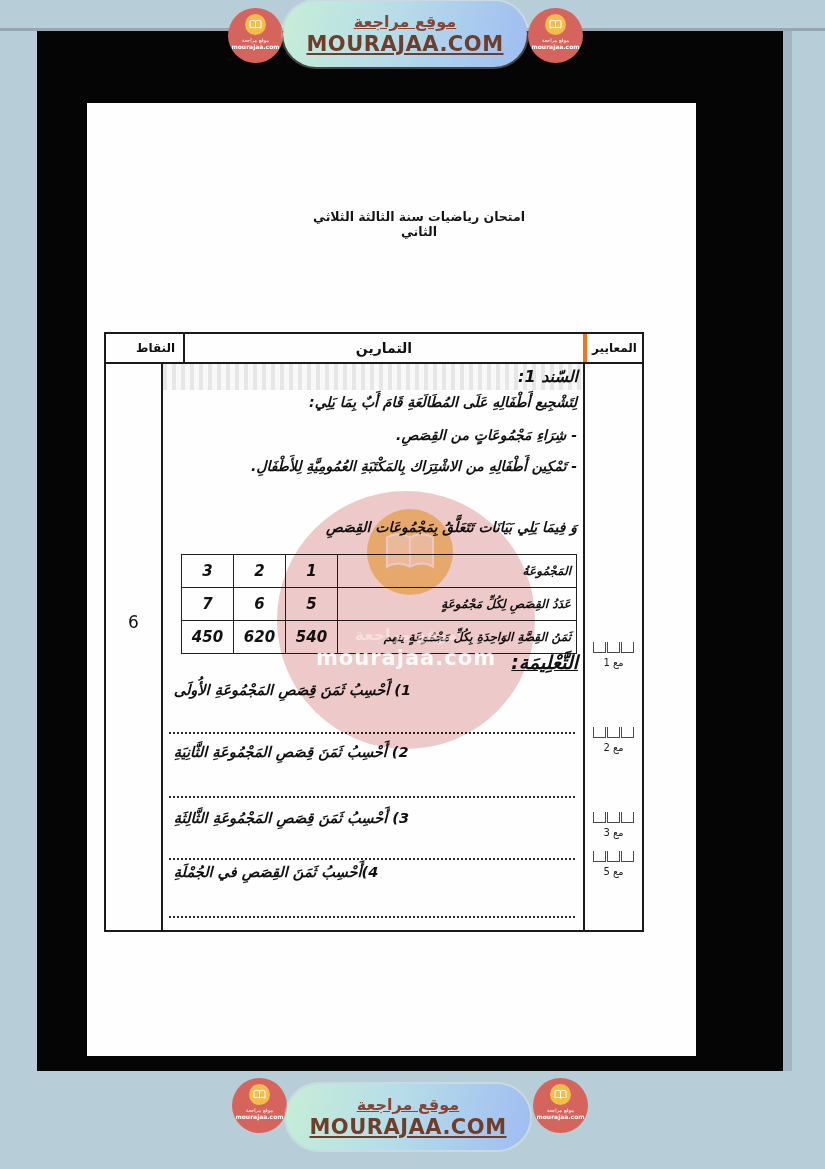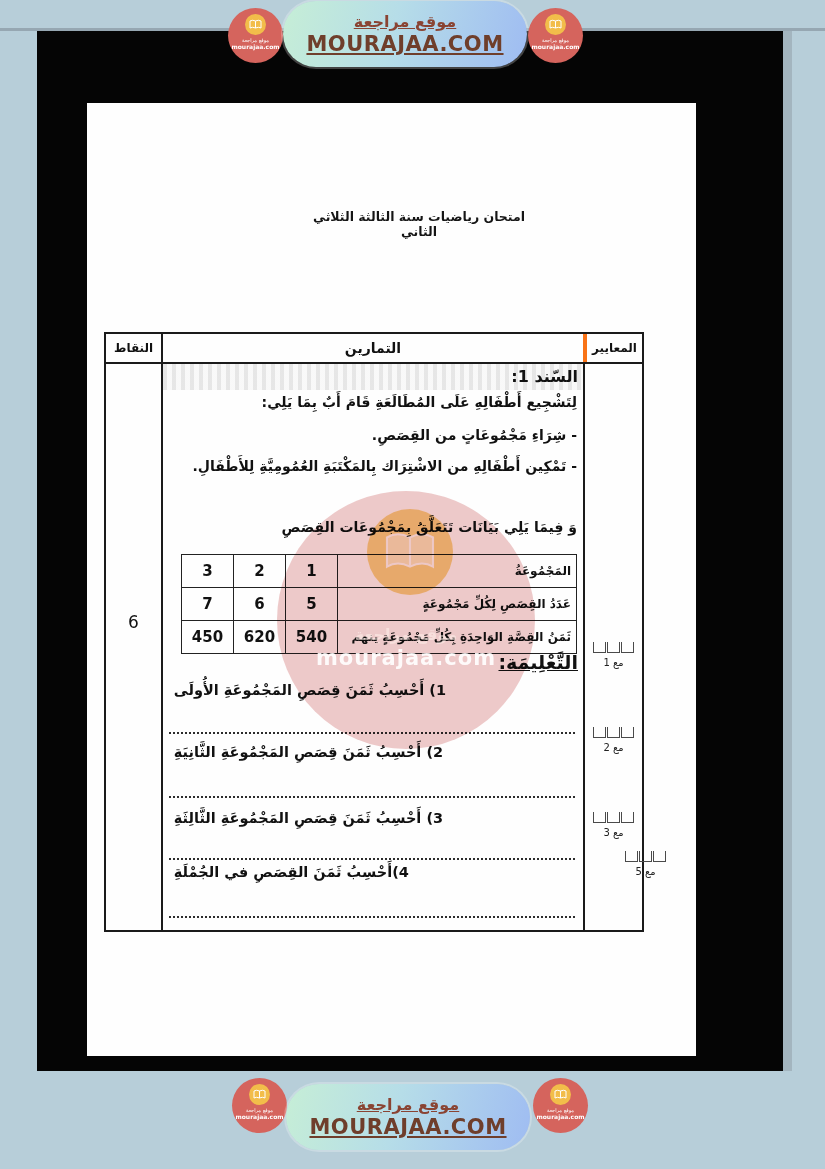--- a/index.html
+++ b/index.html
@@ -26,29 +26,29 @@
                display:flex;align-items:center;justify-content:center;}
   .logo-ar{font-size:5px;color:#ffffff;margin-top:3px;direction:rtl;line-height:5px;}
   .logo-domain{font-size:6px;color:#ffffff;font-weight:bold;line-height:7px;}
 
   
   .doc-title{position:absolute;left:209px;top:106px;width:246px;text-align:center;
              font-size:12.5px;font-weight:bold;color:#151515;direction:rtl;}
 
   
   .exam-table{position:absolute;left:17px;top:229px;width:536px;height:596px;border:2px solid #1a1a1a;}
-  .ht-row{display:grid;grid-template-columns:57px 1fr 59px;height:28px;border-bottom:2px solid #1a1a1a;}
+  .ht-row{display:grid;grid-template-columns:57px 1fr 59px;height:28px;border-bottom:2px solid #1a1a1a;padding-left:22px;}
   .ht-cell{display:flex;align-items:center;justify-content:center;font-weight:bold;direction:rtl;color:#111;}
   .ht-points{font-size:12px;border-right:2px solid #1a1a1a;}
   .ht-ex{font-size:14px;}
   .ht-criteria{font-size:12px;border-left:4px solid #f97316;}
   .body-row{display:grid;grid-template-columns:57px 1fr 59px;height:566px;}
   .points-cell{position:relative;border-right:2px solid #1a1a1a;}
   .points-val{position:absolute;top:248px;left:0;width:100%;text-align:center;font-size:17px;color:#111;}
-  .ex-cell{position:relative;direction:rtl;color:#111;}
+  .ex-cell{position:relative;direction:rtl;color:#111;font-style:italic;}
   .crit-cell{position:relative;border-left:2px solid #1a1a1a;}
 
   
   .noise-band{position:absolute;top:0;left:0;width:100%;height:26px;
     background:repeating-linear-gradient(90deg,rgba(70,70,70,.16) 0 4px,rgba(120,120,120,.05) 4px 9px);
     opacity:.8;}
   .support-heading{position:absolute;top:3px;right:5px;font-size:16px;font-weight:bold;}
   .txt-line{position:absolute;right:6px;width:96%;text-align:right;font-size:14px;font-weight:600;}
   .intro{top:30px;}
   .b1{top:63px;}
@@ -65,21 +65,21 @@
   .q{position:absolute;right:6px;width:96%;text-align:left;font-size:14.5px;font-weight:600;}
   .q1{top:318px;} .q2{top:380px;} .q3{top:446px;} .q4{top:500px;}
   .dots{position:absolute;left:6px;width:calc(100% - 14px);border-bottom:2.5px dotted #2c2c2c;height:0;}
   .d1{top:368px;} .d2{top:432px;} .d3{top:494px;} .d4{top:552px;}
 
   
   .crit-group{position:absolute;left:0;width:100%;display:flex;flex-direction:column;align-items:center;}
   .boxes{display:flex;gap:1px;}
   .box{width:11px;height:10px;border:1.3px solid #4a4a4a;border-top:none;display:inline-block;}
   .crit-label{font-size:10px;color:#222;direction:rtl;margin-top:4px;font-weight:400;}
-  .g1{top:278px;} .g2{top:363px;} .g3{top:448px;} .g4{top:487px;margin-left:32px;}
+  .g1{top:278px;} .g2{top:363px;} .g3{top:448px;} .g4{top:487px;}
 
   
   .wm-pink{position:absolute;left:190px;top:388px;width:258px;height:258px;border-radius:50%;
            background:rgba(214,128,128,.42);mix-blend-mode:multiply;z-index:3;}
   .wm-yellow{position:absolute;left:280px;top:406px;width:86px;height:86px;border-radius:50%;
            background:rgba(247,205,106,.8);mix-blend-mode:multiply;z-index:4;
            display:flex;align-items:center;justify-content:center;}
   .wm-ghost-ar{position:absolute;left:219px;top:522px;width:200px;text-align:center;z-index:5;
            color:rgba(255,240,235,.55);font-size:16px;font-weight:bold;direction:rtl;}
   .wm-domain{position:absolute;left:199px;top:543px;width:240px;text-align:center;z-index:5;

